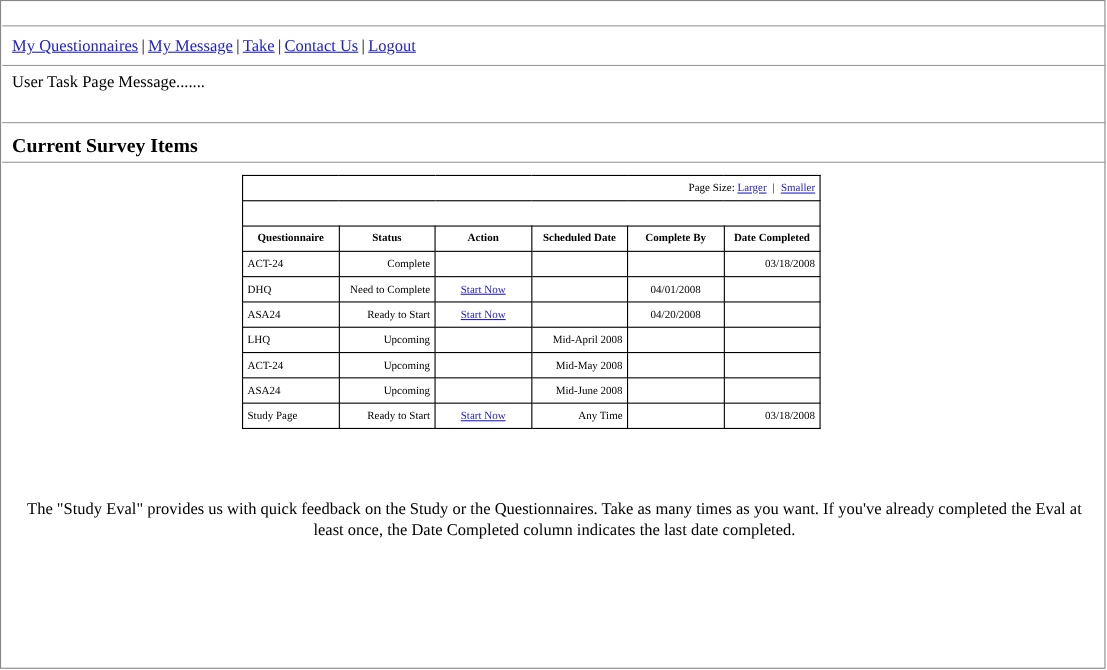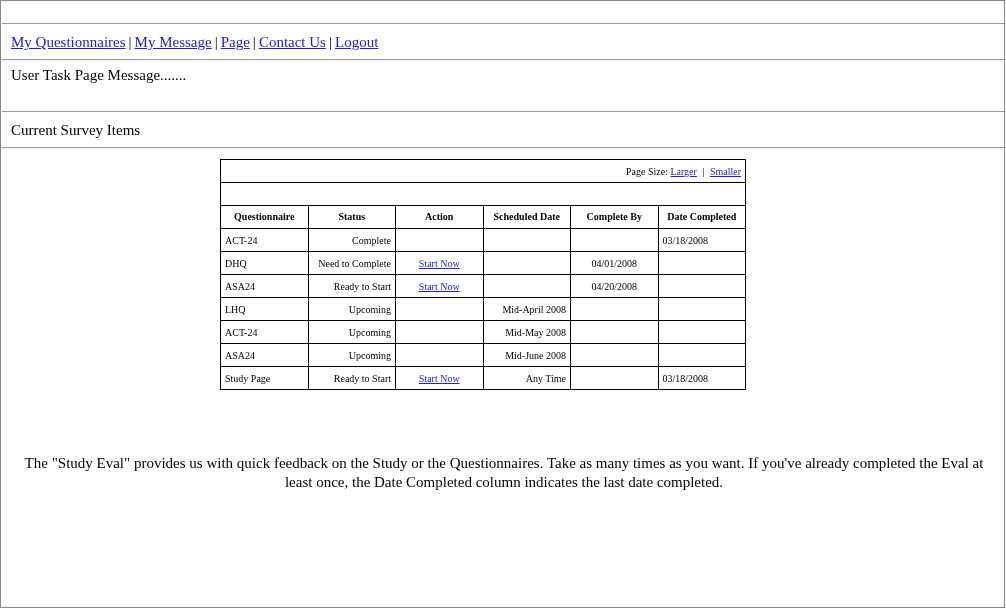--- a/index.html
+++ b/index.html
@@ -64,22 +64,22 @@
   .message {
     position: absolute;
     left: 10px;
     top: 66px;
     font-size: 15px;
   }
   .section-title {
     position: absolute;
     left: 10px;
     top: 121px;
-    font-weight: normal;
-    font-size: 15px;
+    font-weight: bold;
+    font-size: 18px;
   }
   .table-wrap {
     position: absolute;
     left: 219px;
     top: 158px;
     width: 570px;
   }
   table.survey {
     border-collapse: collapse;
     width: 526px;
@@ -109,21 +109,21 @@
     text-align: center;
     font-weight: bold;
     height: 45px;
     line-height: 1.05;
   }
   td.c-quest { width: 104px; text-align: left; }
   td.c-status { width: 118px; text-align: right; }
   td.c-action { width: 74px; text-align: center; }
   td.c-sched { width: 118px; text-align: right; }
   td.c-compby { width: 80px; text-align: center; }
-  td.c-datecomp { width: 80px; text-align: left; }
+  td.c-datecomp { width: 80px; text-align: right; }
   .head-row th.h-quest { width: 104px; }
   .head-row th.h-status { width: 118px; }
   .head-row th.h-action { width: 74px; }
   .head-row th.h-sched { width: 118px; }
   .head-row th.h-compby { width: 80px; }
   .head-row th.h-datecomp { width: 80px; }
   td a.startnow {
     color: #2222cc;
     text-decoration: underline;
   }
@@ -138,21 +138,21 @@
   }
 </style>
 </head>
 <body>
 
 <div class="page-frame">
 
   <div class="top-rule"></div>
 
   <div class="navbar">
-    <a href="#">My Questionnaires</a><span class="nav-sep">|</span><a href="#">My Message</a><span class="nav-sep">|</span><a href="#">Page</a><span class="nav-sep">|</span><a href="#">Contact Us</a><span class="nav-sep">|</span><a href="#">Logout</a>
+    <a href="#">My Questionnaires</a><span class="nav-sep">|</span><a href="#">My Message</a><span class="nav-sep">|</span><a href="#">Take</a><span class="nav-sep">|</span><a href="#">Contact Us</a><span class="nav-sep">|</span><a href="#">Logout</a>
   </div>
 
   <div class="rule rule-2"></div>
 
   <div class="message">User Task Page Message.......</div>
 
   <div class="rule rule-3"></div>
 
   <div class="section-title">Current Survey Items</div>
 

